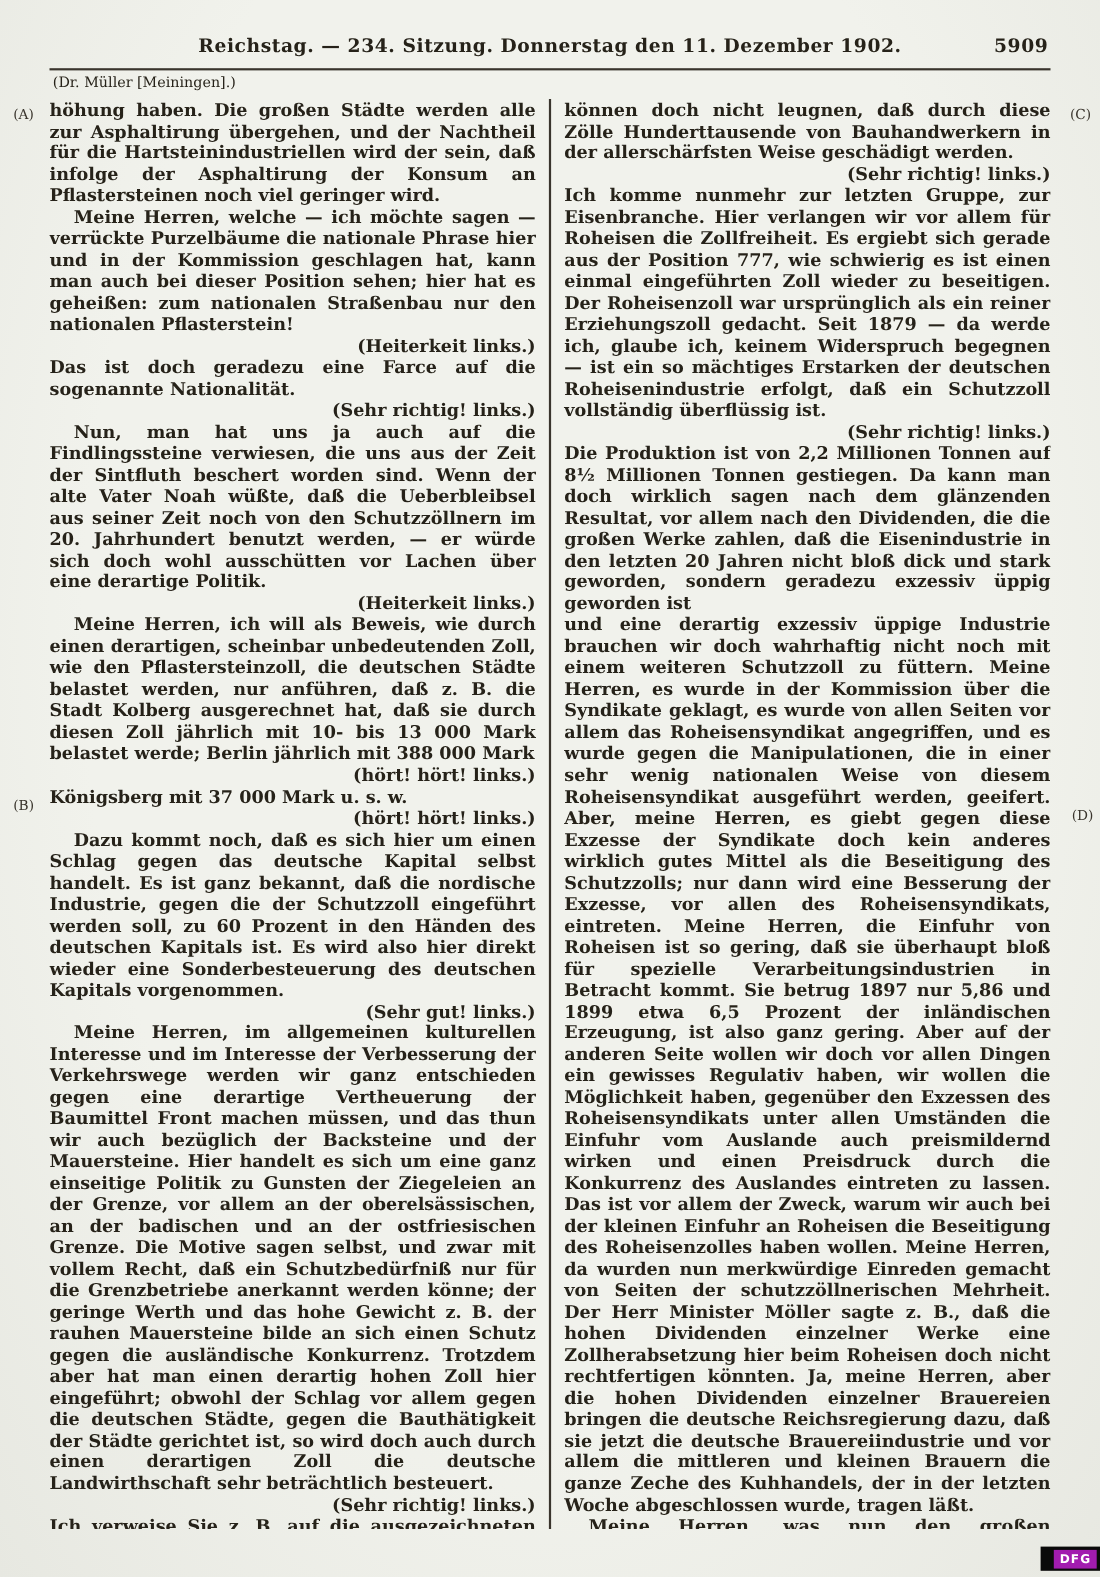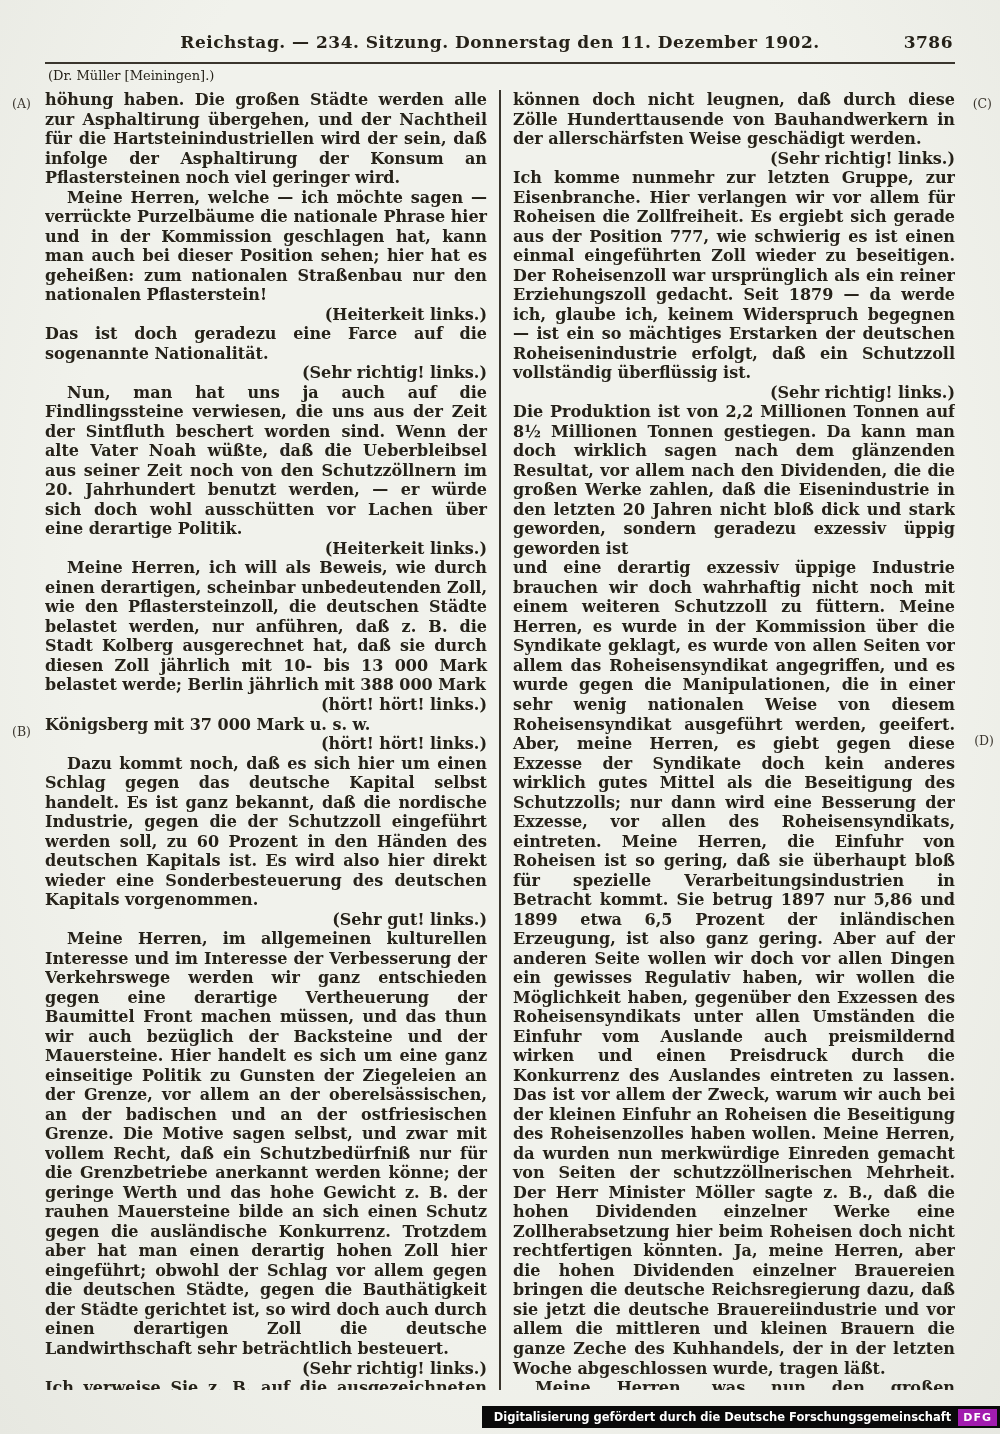--- a/index.html
+++ b/index.html
@@ -75,21 +75,21 @@
     font-size:11px; font-weight:bold; letter-spacing:1px;
   }
 </style>
 </head>
 <body>
 
 <div class="page">
 
   <div class="header">
     <span>Reichstag. — 234. Sitzung. Donnerstag den 11. Dezember 1902.</span>
-    <span class="page-number">3786</span>
+    <span class="page-number">5909</span>
   </div>
   <div class="header-rule"></div>
 
   <div class="speaker">(Dr. Müller [Meiningen].)</div>
 
   <span class="margin-marker marker-a">(A)</span>
   <span class="margin-marker marker-b">(B)</span>
   <span class="margin-marker marker-c">(C)</span>
   <span class="margin-marker marker-d">(D)</span>
 
@@ -119,17 +119,16 @@
         <p class="flush">Ich komme nunmehr zur letzten Gruppe, zur Eisenbranche. Hier verlangen wir vor allem für Roheisen die Zollfreiheit. Es ergiebt sich gerade aus der Position 777, wie schwierig es ist einen einmal eingeführten Zoll wieder zu beseitigen. Der Roheisenzoll war ursprünglich als ein reiner Erziehungszoll gedacht. Seit 1879 — da werde ich, glaube ich, keinem Widerspruch begegnen — ist ein so mächtiges Erstarken der deutschen Roheisenindustrie erfolgt, daß ein Schutzzoll vollständig überflüssig ist.</p>
         <p class="stage">(Sehr richtig! links.)</p>
         <p class="flush">Die Produktion ist von 2,2 Millionen Tonnen auf 8½ Millionen Tonnen gestiegen. Da kann man doch wirklich sagen nach dem glänzenden Resultat, vor allem nach den Dividenden, die die großen Werke zahlen, daß die Eisenindustrie in den letzten 20 Jahren nicht bloß dick und stark geworden, sondern geradezu exzessiv üppig geworden ist</p>
         <p class="flush">und eine derartig exzessiv üppige Industrie brauchen wir doch wahrhaftig nicht noch mit einem weiteren Schutzzoll zu füttern. Meine Herren, es wurde in der Kommission über die Syndikate geklagt, es wurde von allen Seiten vor allem das Roheisensyndikat angegriffen, und es wurde gegen die Manipulationen, die in einer sehr wenig nationalen Weise von diesem Roheisensyndikat ausgeführt werden, geeifert. Aber, meine Herren, es giebt gegen diese Exzesse der Syndikate doch kein anderes wirklich gutes Mittel als die Beseitigung des Schutzzolls; nur dann wird eine Besserung der Exzesse, vor allen des Roheisensyndikats, eintreten. Meine Herren, die Einfuhr von Roheisen ist so gering, daß sie überhaupt bloß für spezielle Verarbeitungsindustrien in Betracht kommt. Sie betrug 1897 nur 5,86 und 1899 etwa 6,5 Prozent der inländischen Erzeugung, ist also ganz gering. Aber auf der anderen Seite wollen wir doch vor allen Dingen ein gewisses Regulativ haben, wir wollen die Möglichkeit haben, gegenüber den Exzessen des Roheisensyndikats unter allen Umständen die Einfuhr vom Auslande auch preismildernd wirken und einen Preisdruck durch die Konkurrenz des Auslandes eintreten zu lassen. Das ist vor allem der Zweck, warum wir auch bei der kleinen Einfuhr an Roheisen die Beseitigung des Roheisenzolles haben wollen. Meine Herren, da wurden nun merkwürdige Einreden gemacht von Seiten der schutzzöllnerischen Mehrheit. Der Herr Minister Möller sagte z. B., daß die hohen Dividenden einzelner Werke eine Zollherabsetzung hier beim Roheisen doch nicht rechtfertigen könnten. Ja, meine Herren, aber die hohen Dividenden einzelner Brauereien bringen die deutsche Reichsregierung dazu, daß sie jetzt die deutsche Brauereiindustrie und vor allem die mittleren und kleinen Brauern die ganze Zeche des Kuhhandels, der in der letzten Woche abgeschlossen wurde, tragen läßt.</p>
         <p class="indent">Meine Herren, was nun den großen Eisenbaronen recht ist, ist zum mindesten den mittleren und kleinen Brauern billig. Die Logik, die hier der Herr Minister Möller angewendet hat, um eine Zollfreiheit des Roheisens zu hintertreiben, paßt erst recht bei der Brauereiindustrie gegen die Neueinführung eines Minimalbraugerstenzolles.</p>
         <p class="indent">Dann hat Herr Graf Kanitz in der Kommission gesagt, der Bedarf von Roheisen sei ein kultureller Werthmesser. Mir war das neu, ich habe das bisher bloß von der Seife gehört und habe weiter gehört,</p>
       </div>
   </div>
 
   <div class="footer-bar">
-    <span>Digitalisierung gefördert durch die Deutsche Forschungsgemeinschaft</span>
     <span class="dfg-badge">DFG</span>
   </div>
 
 </div>
 
 </body></html>

